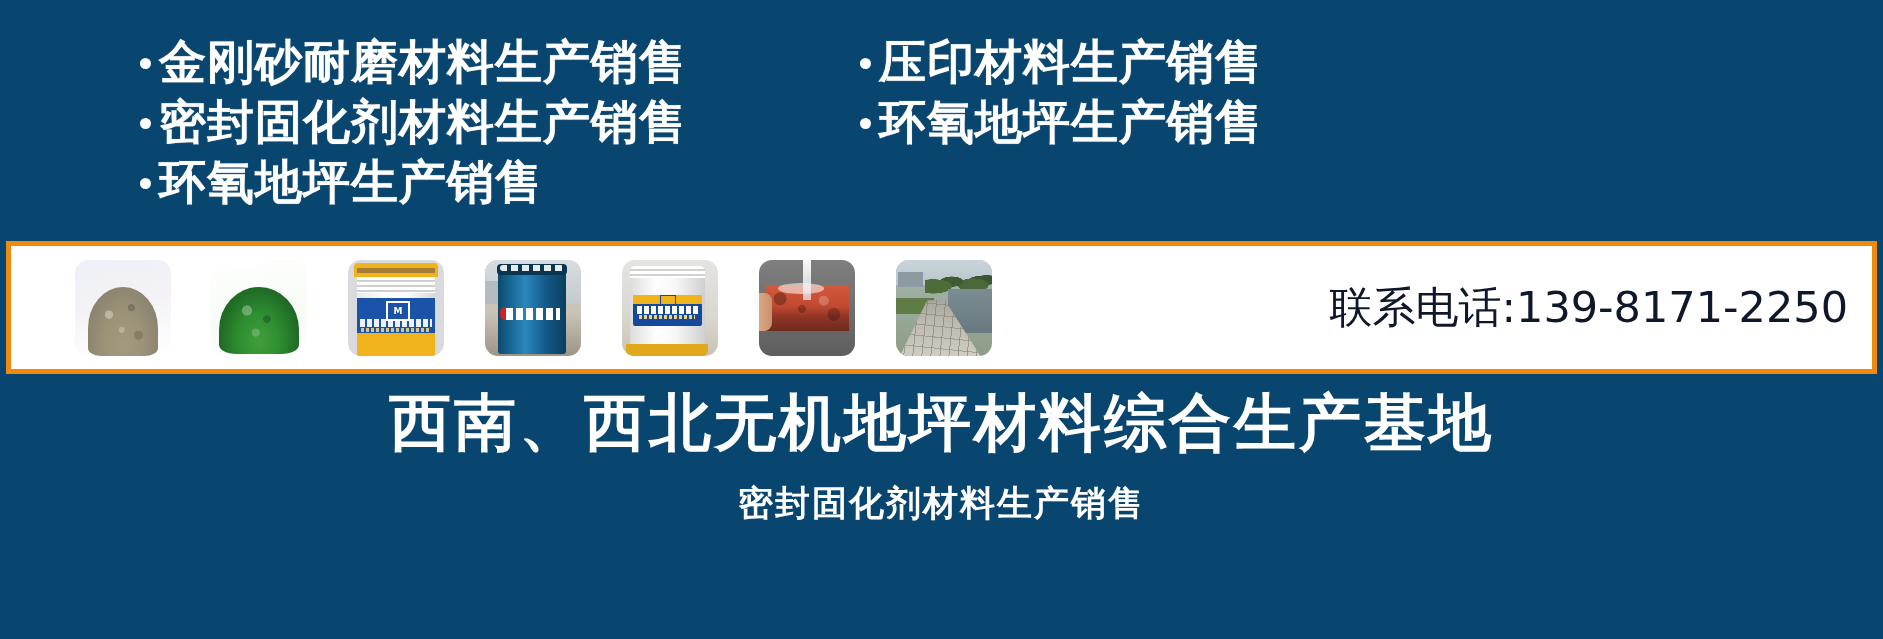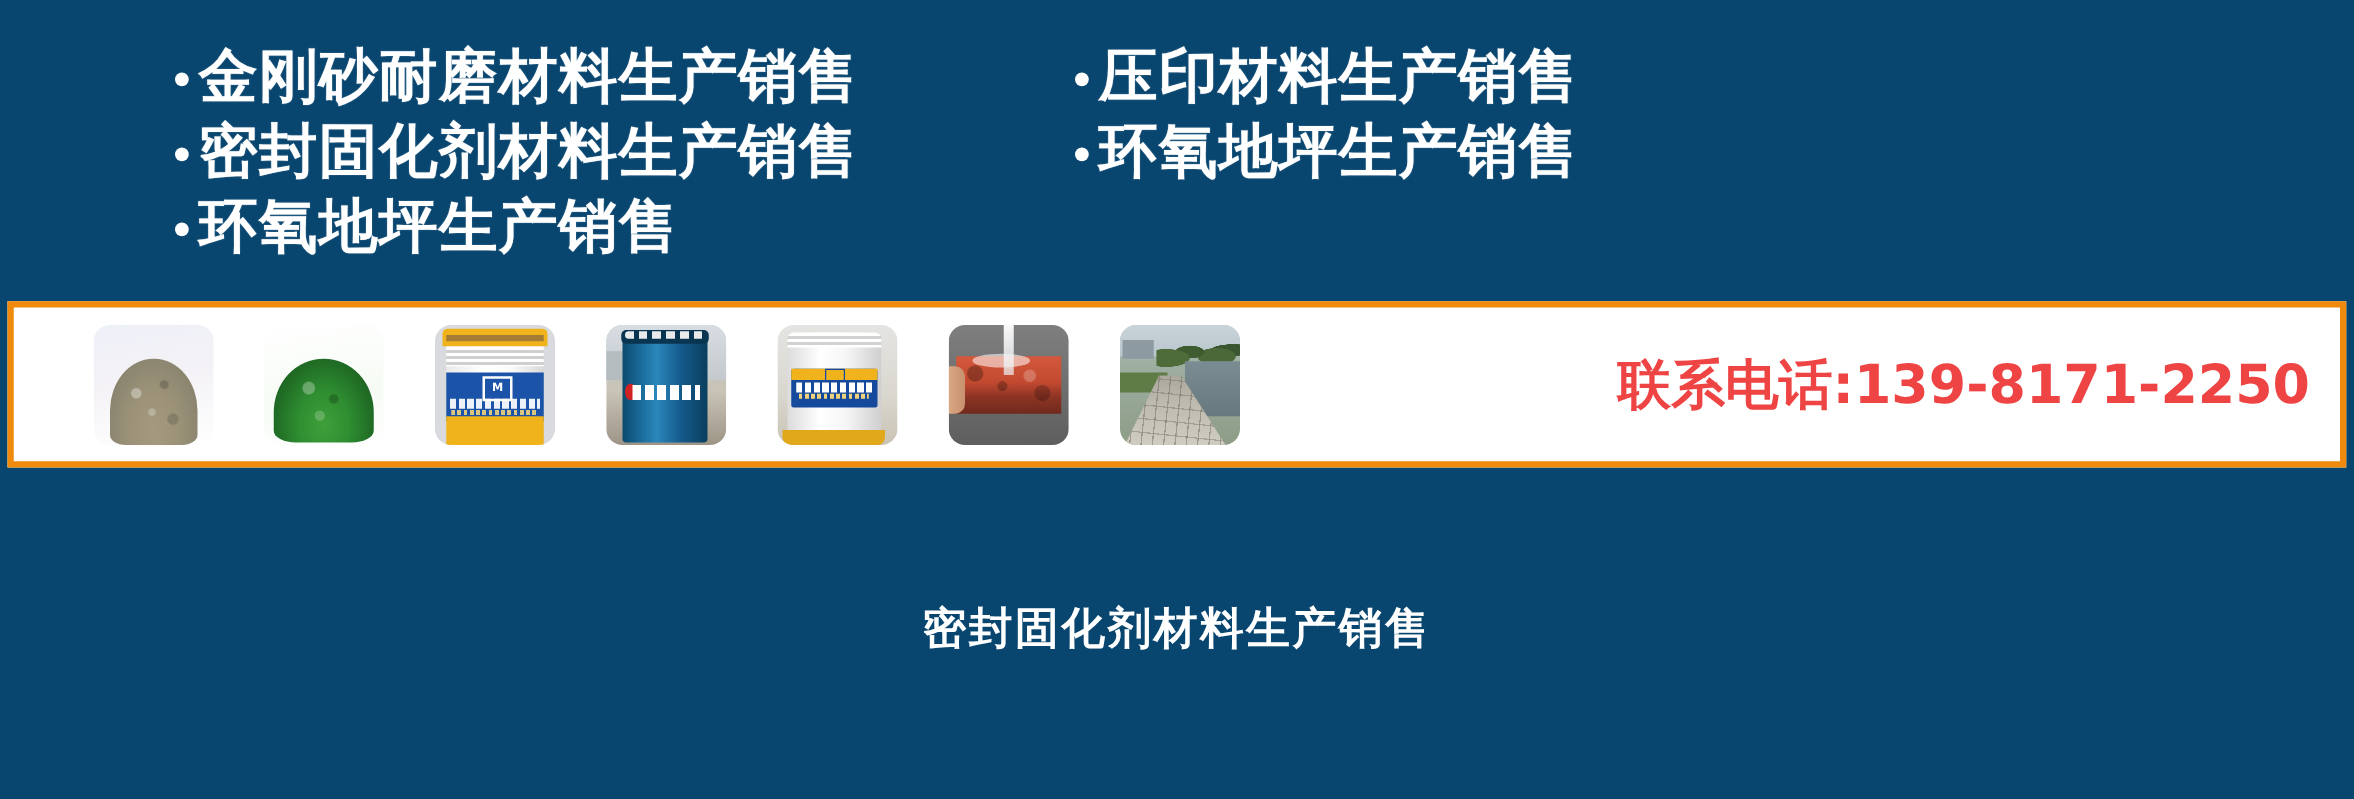--- a/index.html
+++ b/index.html
@@ -162,21 +162,21 @@
   .t7 .grass{position:absolute;left:0;top:40%;width:40%;height:16%;background:#5f7c46;}
   .t7 .path{position:absolute;left:4%;bottom:0;width:84%;height:58%;
     background:linear-gradient(180deg,#a9a79c 0%,#bdbab0 40%,#cfccc2 100%);
     clip-path:polygon(34% 0,56% 0,100% 100%,0 100%);}
   .t7 .path:after{content:"";position:absolute;inset:0;
     background:repeating-linear-gradient(96deg,rgba(120,115,105,.55) 0 1px,transparent 1px 9px),
                repeating-linear-gradient(6deg,rgba(120,115,105,.45) 0 1px,transparent 1px 11px);}
   
   #phone{
     position:absolute;right:24px;top:50%;transform:translateY(-50%);
-    color:#ef4444;font-size:43px;font-weight:bold;
+    color:#0f172a;font-size:43px;font-weight:normal;
     white-space:nowrap;letter-spacing:0px;
     font-family:"DejaVu Sans","Liberation Sans",sans-serif;
   }
   
   #headline{
     position:absolute;left:0;top:380px;width:1883px;
     text-align:center;color:#ffffff;
     font-size:62px;font-weight:bold;letter-spacing:3px;
     line-height:86px;
   }
@@ -291,15 +291,16 @@
           <div class="water"></div>
           <div class="grass"></div>
           <div class="path"></div>
         </div>
       </div>
 
       <div id="phone">联系电话:139-8171-2250</div>
     </div>
   </div>
 
+  <div id="headline">西南、西北无机地坪材料综合生产基地</div>
   <div id="subtitle">密封固化剂材料生产销售</div>
 
 </div>
 
 </body></html>

